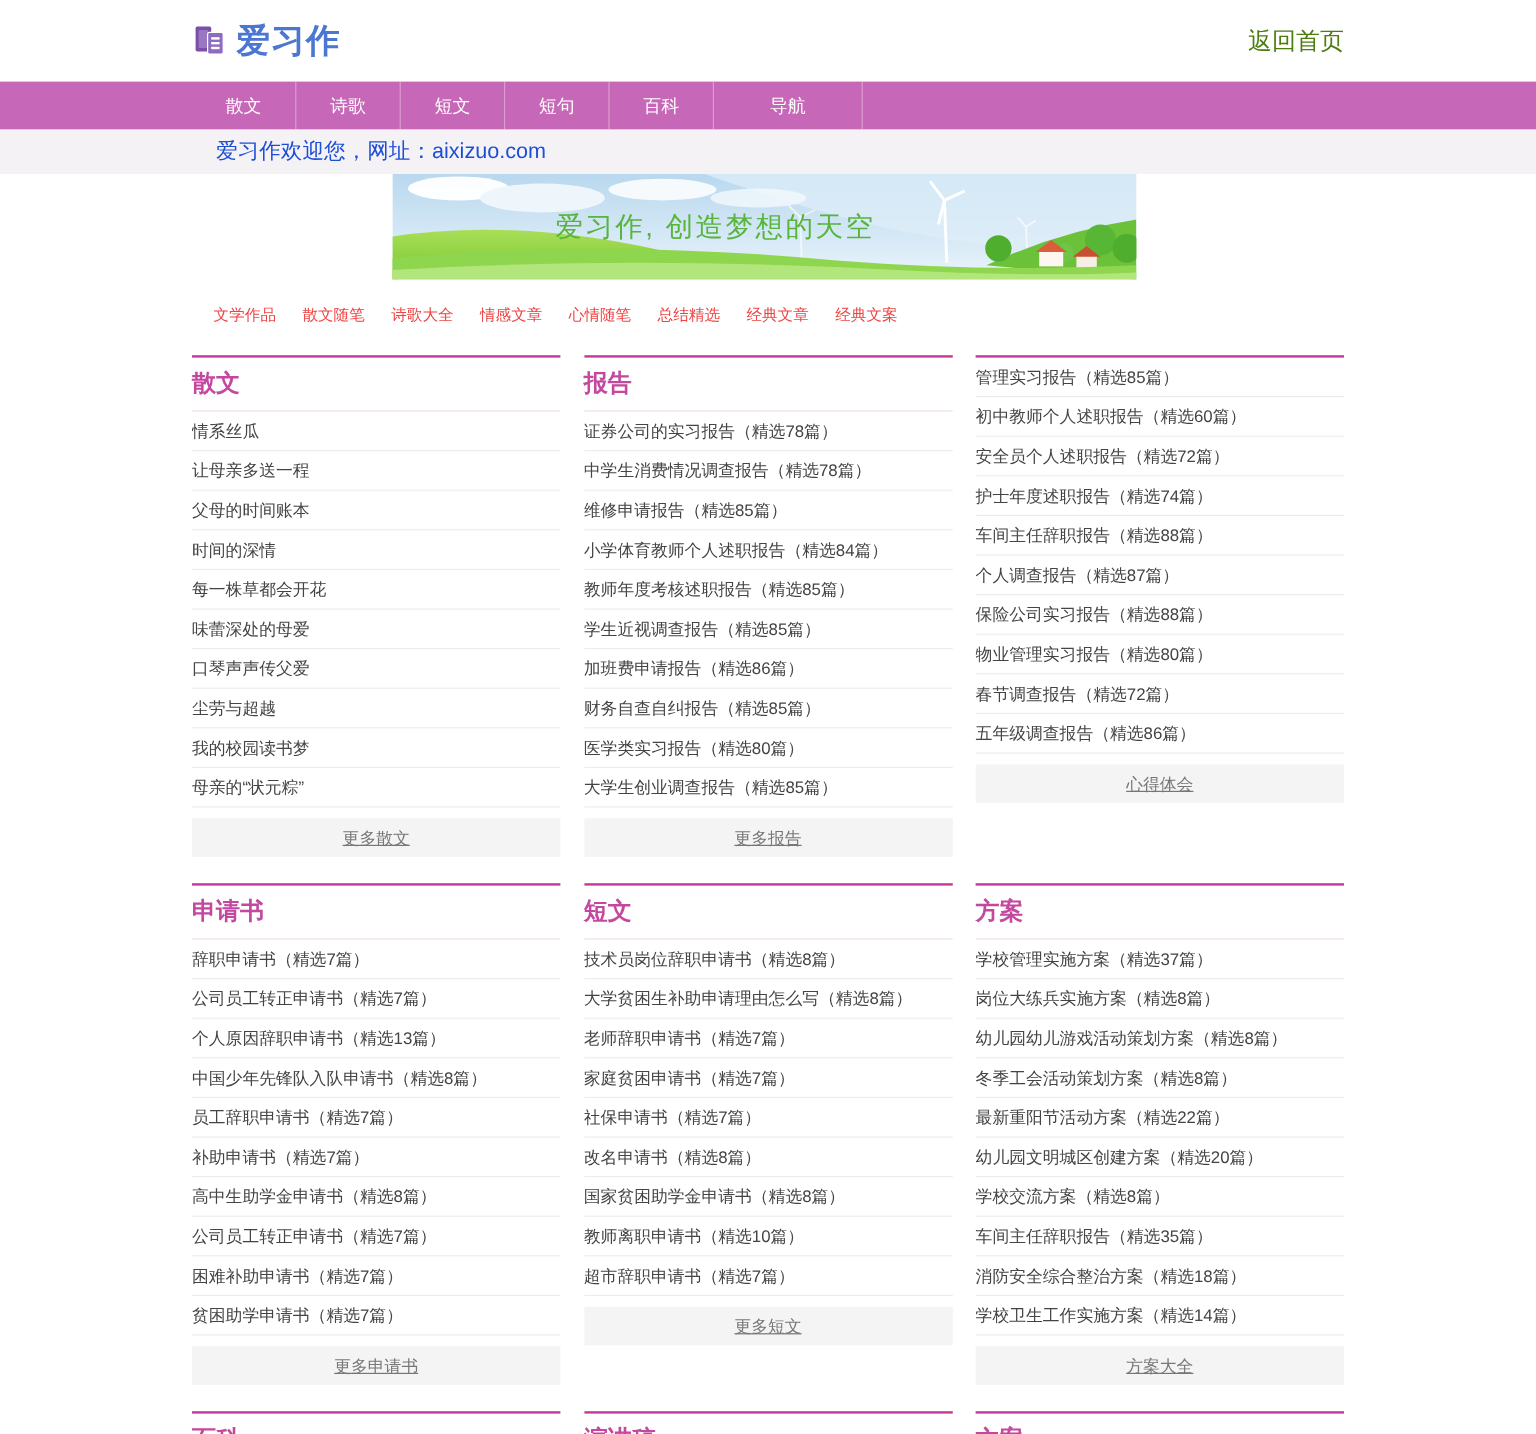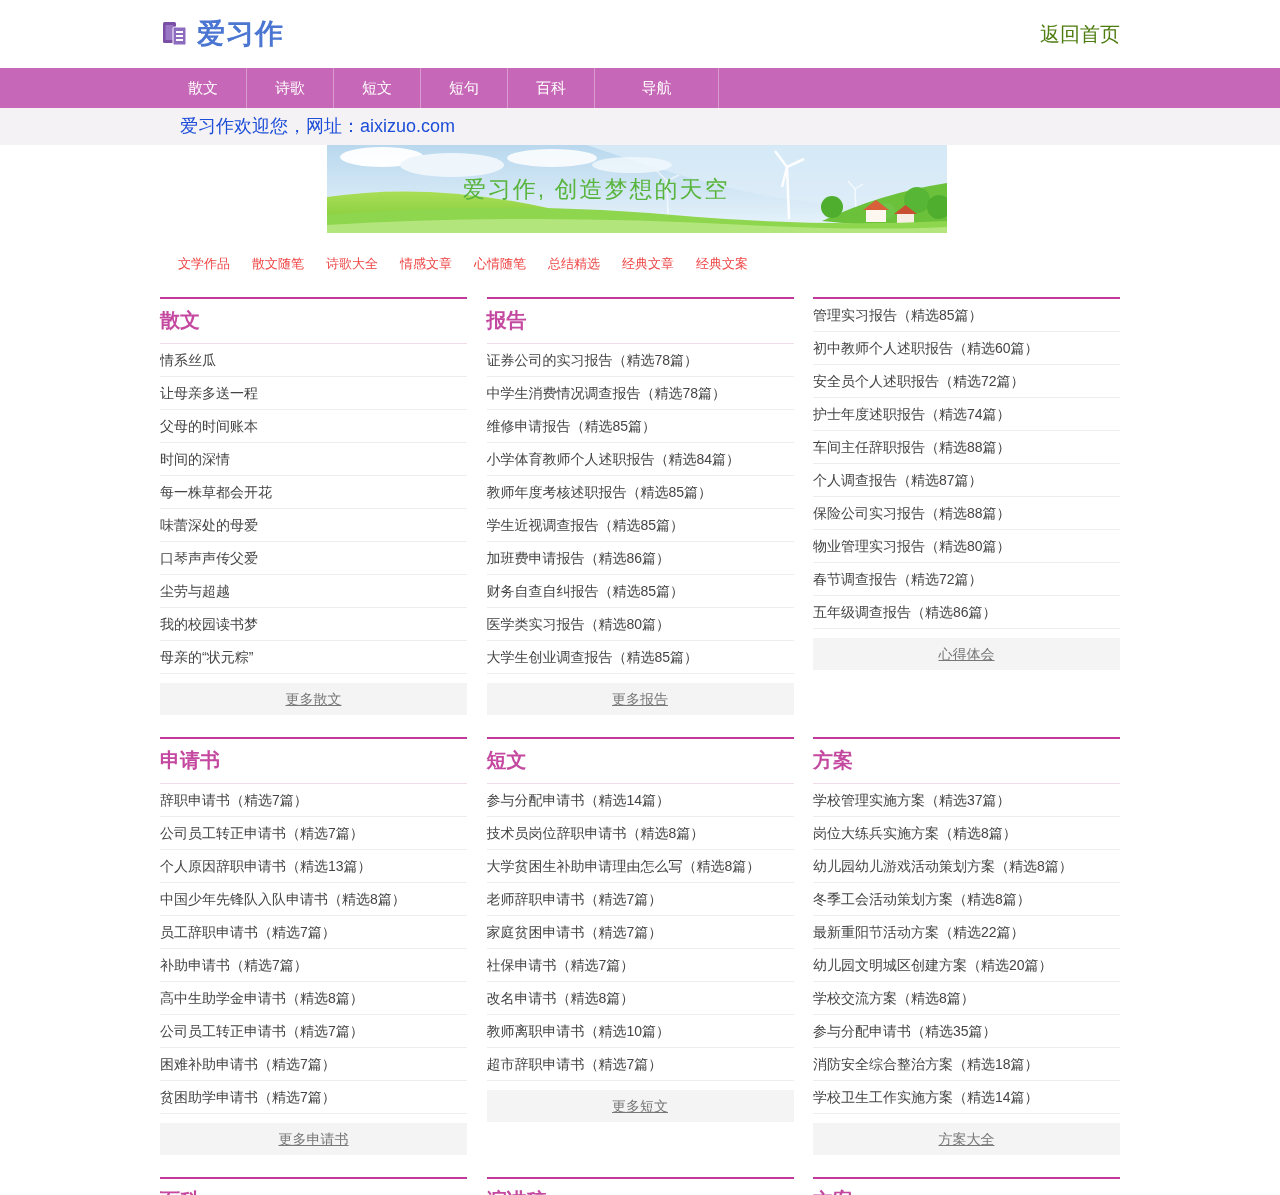--- a/index.html
+++ b/index.html
@@ -229,45 +229,45 @@
         <li>困难补助申请书（精选7篇）</li>
         <li>贫困助学申请书（精选7篇）</li>
       </ul>
       <a class="more" href="#">更多申请书</a>
     </section>
 
     <section class="section">
       <h2>短文</h2>
       <ul>
 
-      <li>参与分配申请书（精选14篇）</li>
         <li>技术员岗位辞职申请书（精选8篇）</li>
         <li>大学贫困生补助申请理由怎么写（精选8篇）</li>
         <li>老师辞职申请书（精选7篇）</li>
         <li>家庭贫困申请书（精选7篇）</li>
         <li>社保申请书（精选7篇）</li>
         <li>改名申请书（精选8篇）</li>
+        <li>国家贫困助学金申请书（精选8篇）</li>
         <li>教师离职申请书（精选10篇）</li>
         <li>超市辞职申请书（精选7篇）</li>
       </ul>
       <a class="more" href="#">更多短文</a>
     </section>
 
     <section class="section">
       <h2>方案</h2>
       <ul>
 
       <li>学校管理实施方案（精选37篇）</li>
         <li>岗位大练兵实施方案（精选8篇）</li>
         <li>幼儿园幼儿游戏活动策划方案（精选8篇）</li>
         <li>冬季工会活动策划方案（精选8篇）</li>
         <li>最新重阳节活动方案（精选22篇）</li>
         <li>幼儿园文明城区创建方案（精选20篇）</li>
         <li>学校交流方案（精选8篇）</li>
-        <li>参与分配申请书（精选35篇）</li>
+        <li>车间主任辞职报告（精选35篇）</li>
         <li>消防安全综合整治方案（精选18篇）</li>
         <li>学校卫生工作实施方案（精选14篇）</li>
       </ul>
       <a class="more" href="#">方案大全</a>
     </section>
 
     <section class="section">
       <h2>百科</h2>
       <ul>
         

